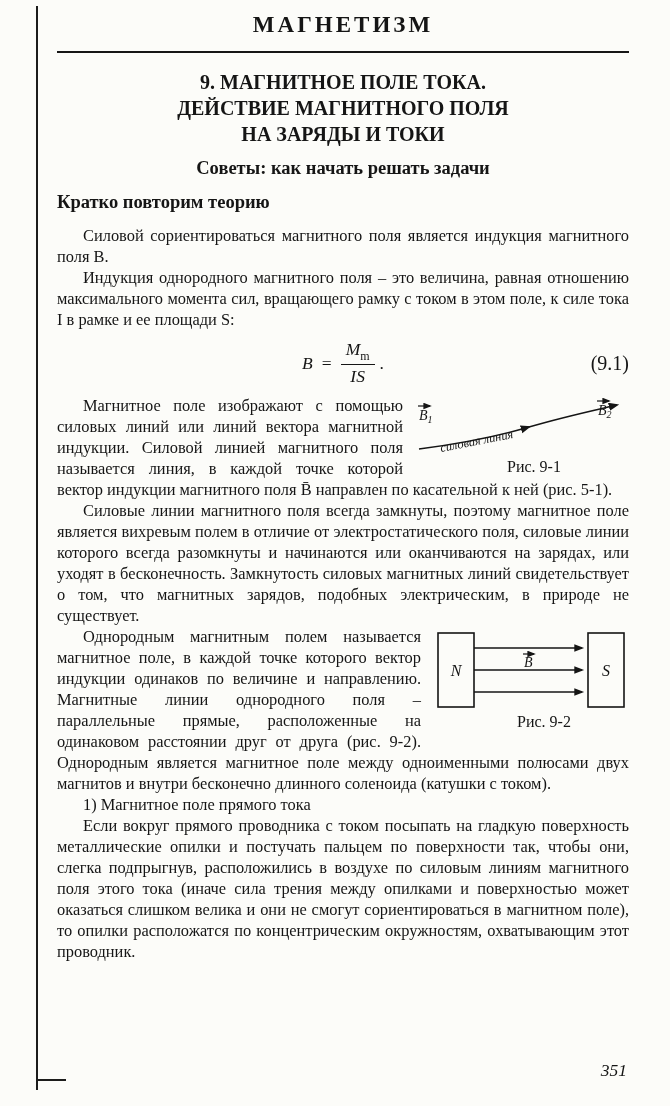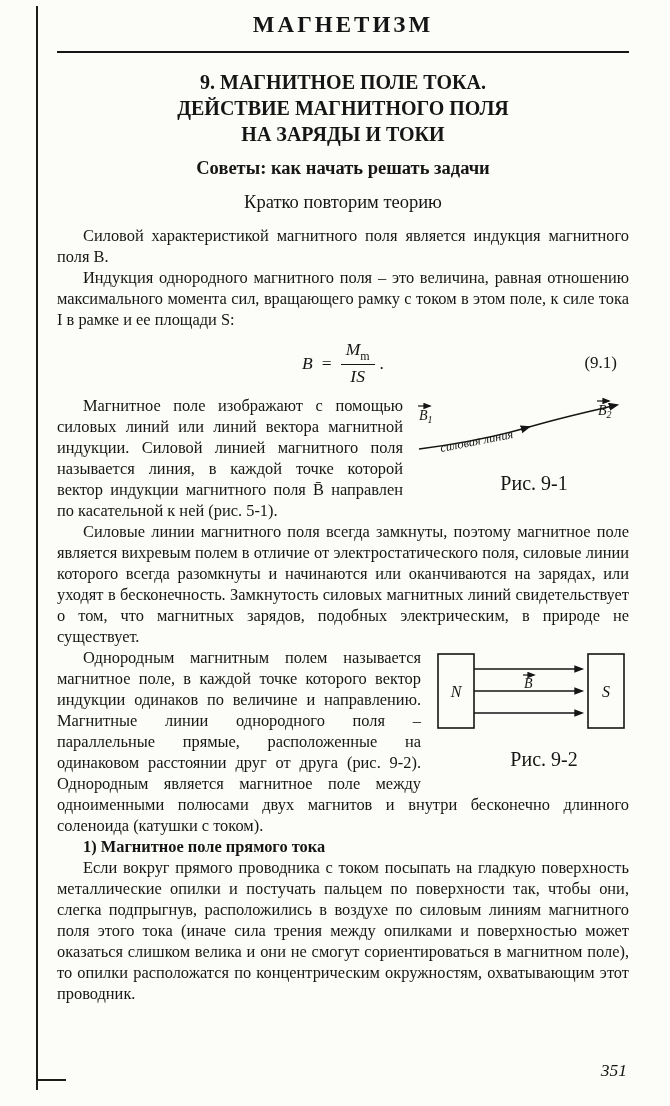--- a/index.html
+++ b/index.html
@@ -26,47 +26,47 @@
     font-size:23px; font-weight:bold; text-align:center; letter-spacing:3px;
   }
   .rule { border-top:2.5px solid #161616; margin-top:13px; }
 
   .title { margin-top:16px; font-size:20px; font-weight:bold; text-align:center; line-height:26px; }
   .title span { display:block; }
 
   .subtitle { margin-top:9px; font-size:18.5px; font-weight:bold; text-align:center; line-height:24px; }
   .subtitle span { display:block; }
 
-  .theory-heading { margin-top:12px; margin-bottom:12px; font-size:18.5px; font-weight:normal; text-align:center; }
+  .theory-heading { margin-top:12px; margin-bottom:12px; font-size:18.5px; font-weight:bold; text-align:left; }
 
   .para {
     font-size:16.4px; line-height:21px; text-align:justify; text-indent:26px;
   }
-  .para.bold { font-weight:bold; }
+  .para.bold { font-weight:normal; }
 
   
   .formula-row {
     position:relative; margin:7px 0 6px 0; height:52px;
     display:flex; align-items:center; justify-content:center;
   }
   .formula { display:inline-flex; align-items:center; font-size:17.5px; }
   .it { font-style:italic; }
   .formula .eq { margin:0 9px; font-style:normal; }
   .frac { display:inline-block; text-align:center; vertical-align:middle; }
   .frac .num { display:block; border-bottom:1.6px solid #161616; padding:0 5px 1px 5px; }
   .frac .num sub { font-size:12px; font-style:normal; }
   .frac .den { display:block; padding-top:1px; }
   .formula .period { margin-left:5px; }
-  .eq-number { position:absolute; right:12px; top:50%; transform:translateY(-50%); font-size:17px; }
+  .eq-number { position:absolute; right:0; top:50%; transform:translateY(-50%); font-size:20px; }
 
   
   .fig { float:right; text-align:center; }
   .fig1 { width:216px; margin:2px 0 4px 10px; }
   .fig2 { width:196px; margin:2px 0 14px 12px; }
-  .caption { display:block; font-size:20px; line-height:16px; margin-top:18px; font-style:normal;text-align:center; }
+  .caption { display:block; font-size:16px; line-height:16px; margin-top:2px; font-style:normal;text-align:center; }
   .fig svg { display:block; margin:0 auto; }
   svg text { font-family:"Liberation Serif", serif; fill:#151515; }
 
   .page-number {
     position:absolute; right:43px; top:1060px; font-size:17.5px;font-style:italic;
   }
 </style>
 </head>
 <body>
 
@@ -83,21 +83,21 @@
     <span>ДЕЙСТВИЕ МАГНИТНОГО ПОЛЯ</span>
     <span>НА ЗАРЯДЫ И ТОКИ</span>
   </h1>
 
   <div class="subtitle">
     <span>Советы: как начать решать задачи</span>
   </div>
 
   <div class="theory-heading">Кратко повторим теорию</div>
 
-  <p class="para">Силовой характеристикой магнитного поля является индукция магнитного поля B.</p>
+  <p class="para">Силовой сориентироваться магнитного поля является индукция магнитного поля B.</p>
   <p class="para">Индукция однородного магнитного поля – это величина, равная отношению максимального момента сил, вращающего рамку с током в этом поле, к силе тока I в рамке и ее площади S:</p>
 
   <div class="formula-row">
     <span class="formula">
       <span class="it">B</span>
       <span class="eq">=</span>
       <span class="frac">
         <span class="num"><span class="it">M</span><sub>m</sub></span>
         <span class="den it">IS</span>
       </span>

